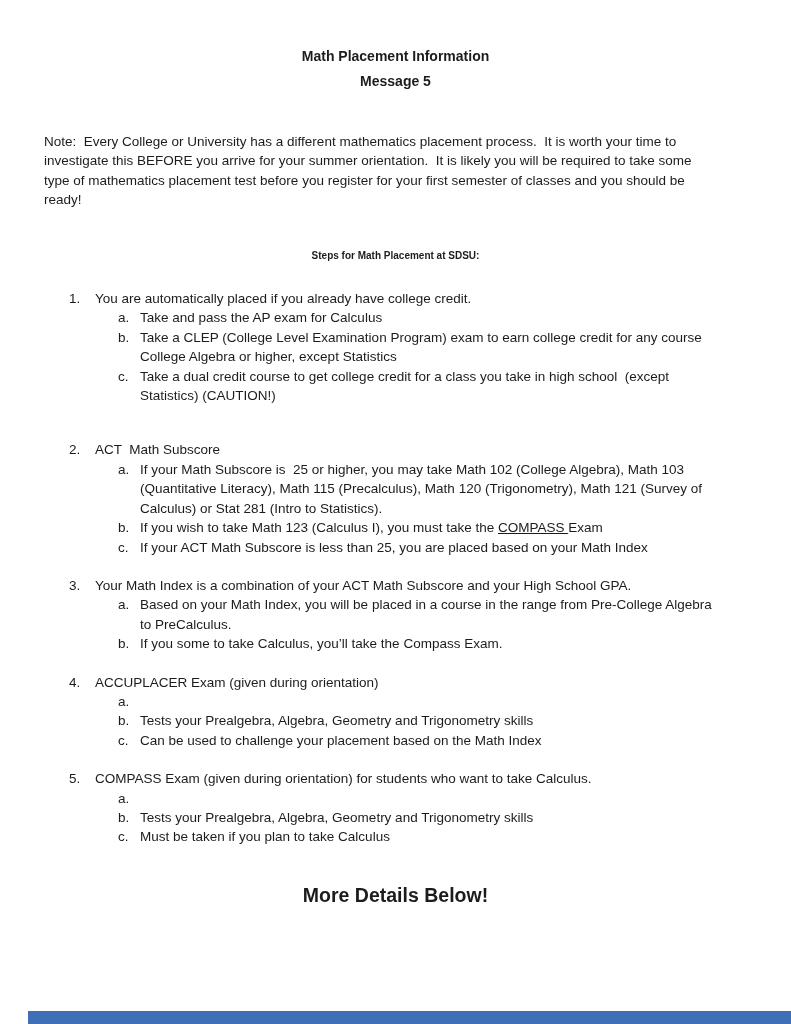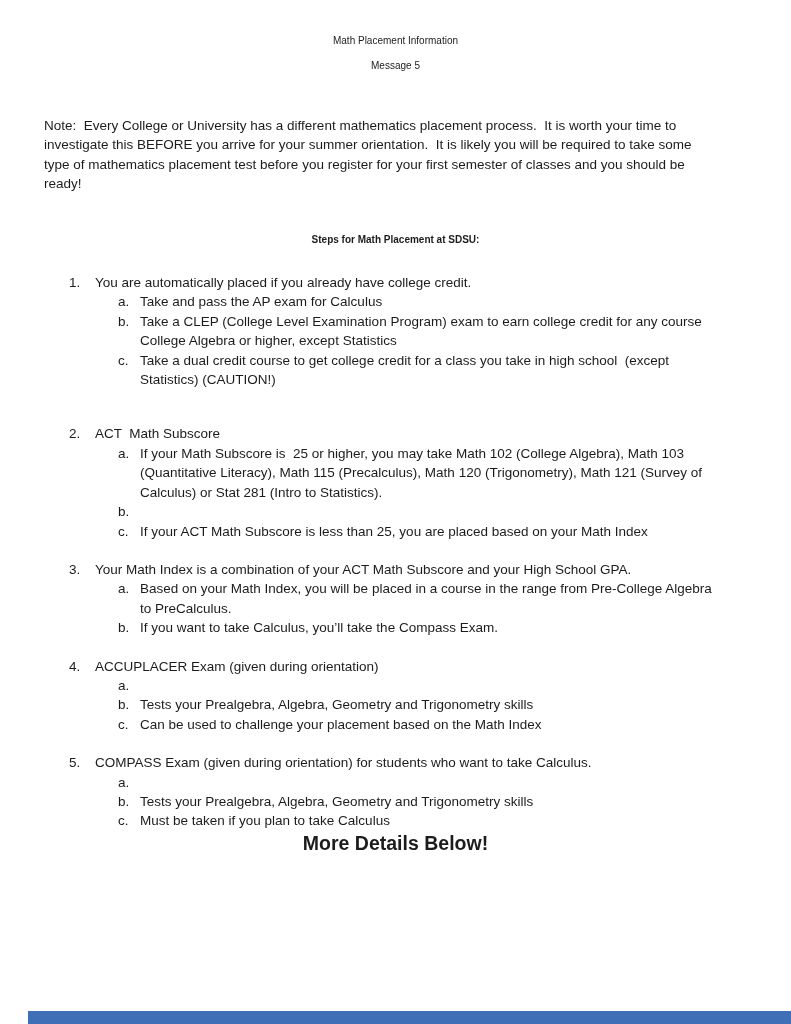--- a/index.html
+++ b/index.html
@@ -7,24 +7,24 @@
     position:relative;
     width:791px;height:1024px;
     background:#ffffff;
     color:#1c1c1c;
     font-family:"Liberation Sans",sans-serif;
     font-size:13.5px;
     line-height:19.4px;
     overflow:hidden;
   }
   .title{
-    padding-top:28px;
+    padding-top:44px;
     text-align:center;
-    font-weight:400;
-    font-size:10px;
+    font-weight:700;
+    font-size:14px;
     line-height:25px;
   }
   .note{
     margin:38px 36px 0 44px;
     white-space:pre-wrap;
   }
   .steps-heading{
     margin-top:36px;
     text-align:center;
     font-weight:700;
@@ -34,20 +34,21 @@
   .steps{margin-top:24px;}
   .step-group{margin-top:0;}
   .step-group.gap-large{margin-top:35px;}
   .step-group.gap-small{margin-top:19px;}
   .row{display:flex;align-items:flex-start;}
   .num{flex:0 0 26px;margin-left:69px;}
   .letter{flex:0 0 22px;margin-left:118px;}
   .txt{white-space:pre-wrap;flex:1 1 auto;min-width:0;}
   .u{text-decoration:underline;}
   .more{
+    margin-top:36px;
     text-align:center;
     font-weight:700;
     font-size:19.5px;
     line-height:24px;
   }
   .bottom-bar{
     position:absolute;
     left:28px;right:0;bottom:0;
     height:13px;
     background:#3e6fb7;
@@ -99,40 +100,41 @@
         <div class="txt">ACT  Math Subscore</div>
       </div>
       <div class="row">
         <div class="letter">a.</div>
         <div class="txt">If your Math Subscore is  25 or higher, you may take Math 102 (College Algebra), Math 103
 (Quantitative Literacy), Math 115 (Precalculus), Math 120 (Trigonometry), Math 121 (Survey of
 Calculus) or Stat 281 (Intro to Statistics).</div>
       </div>
       <div class="row">
         <div class="letter">b.</div>
+        <div class="txt"><span>If you wish to take Math 123 (Calculus I), you must take the </span><span class="u">COMPASS </span><span>Exam</span></div>
       </div>
       <div class="row">
         <div class="letter">c.</div>
         <div class="txt">If your ACT Math Subscore is less than 25, you are placed based on your Math Index</div>
       </div>
     </div>
 
     <div class="step-group gap-small">
       <div class="row">
         <div class="num">3.</div>
         <div class="txt">Your Math Index is a combination of your ACT Math Subscore and your High School GPA.</div>
       </div>
       <div class="row">
         <div class="letter">a.</div>
         <div class="txt">Based on your Math Index, you will be placed in a course in the range from Pre-College Algebra
 to PreCalculus.</div>
       </div>
       <div class="row">
         <div class="letter">b.</div>
-        <div class="txt">If you want to take Calculus, you’ll take the Compass Exam.</div>
+        <div class="txt">If you some to take Calculus, you’ll take the Compass Exam.</div>
       </div>
     </div>
 
     <div class="step-group gap-small">
       <div class="row">
         <div class="num">4.</div>
         <div class="txt">ACCUPLACER Exam (given during orientation)</div>
       </div>
       <div class="row">
         <div class="letter">a.</div>

